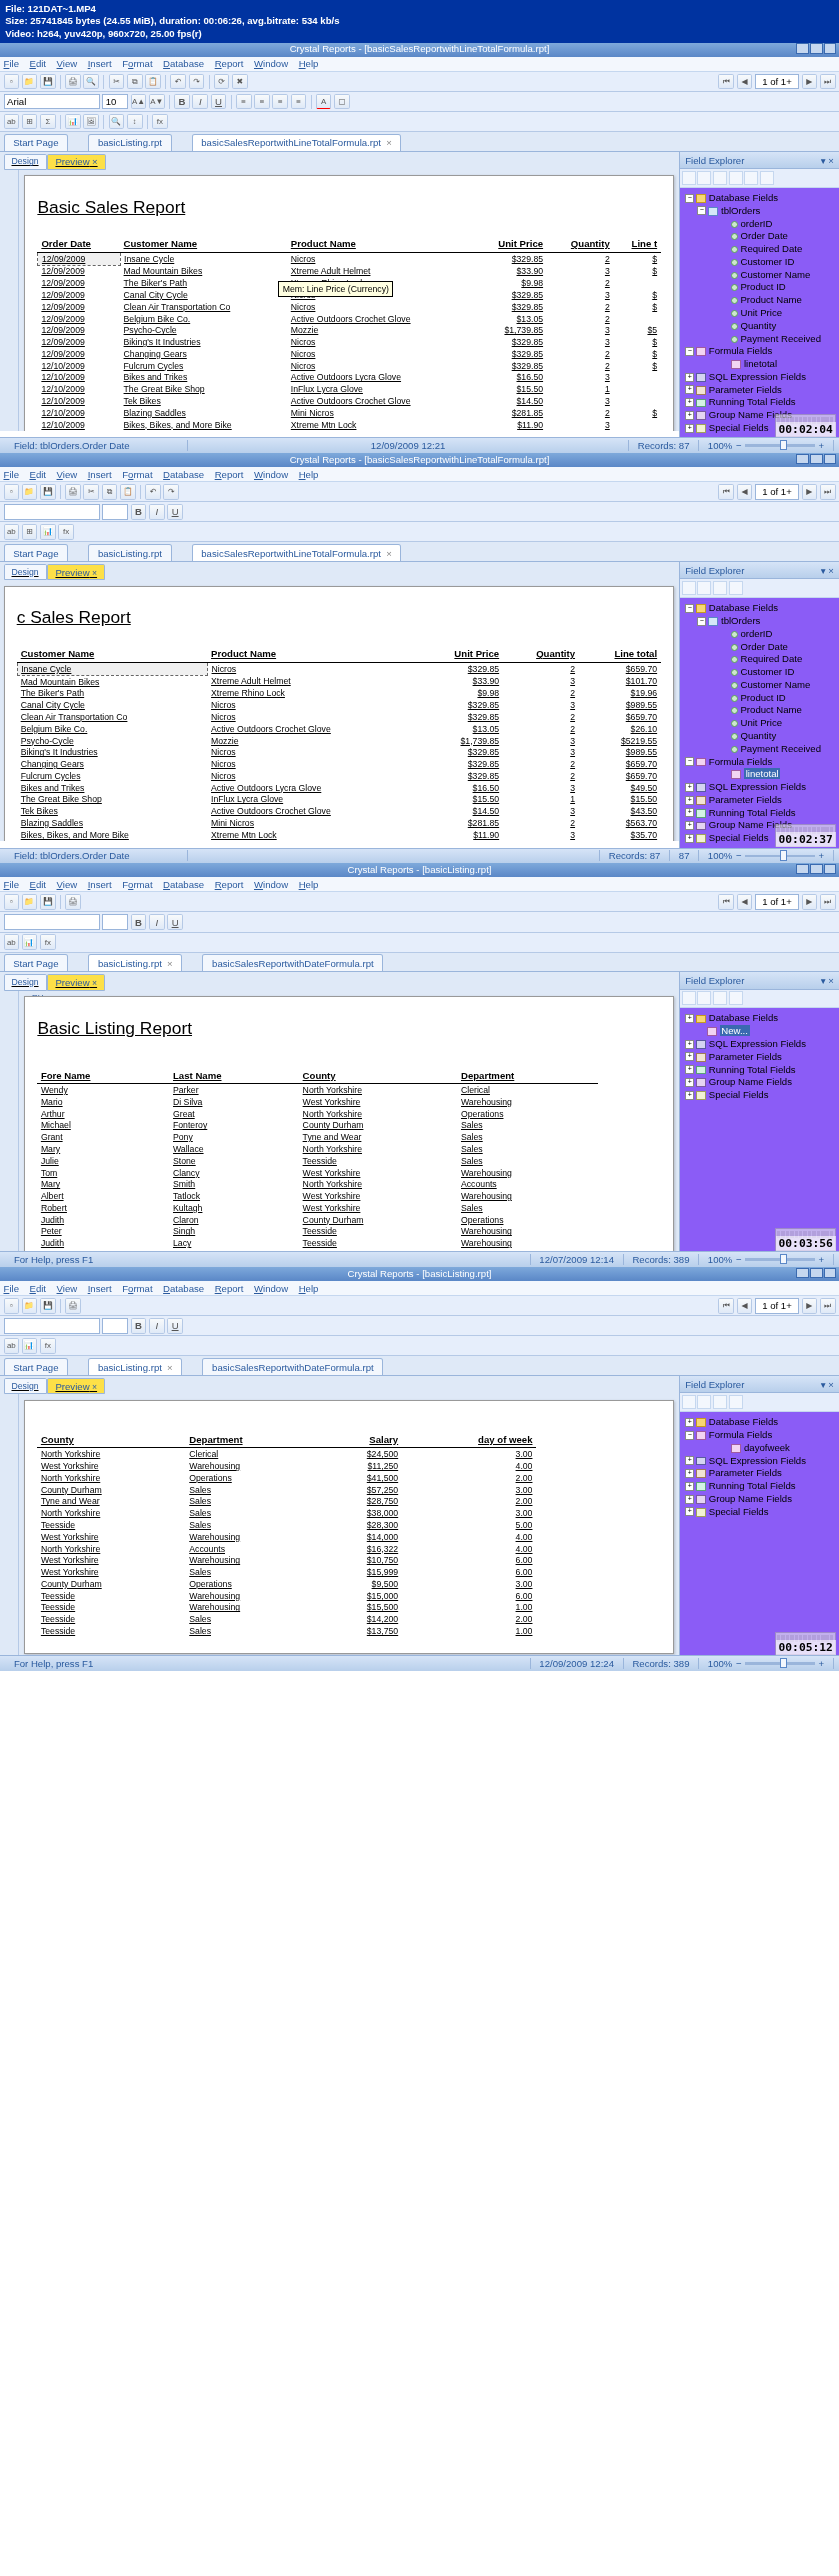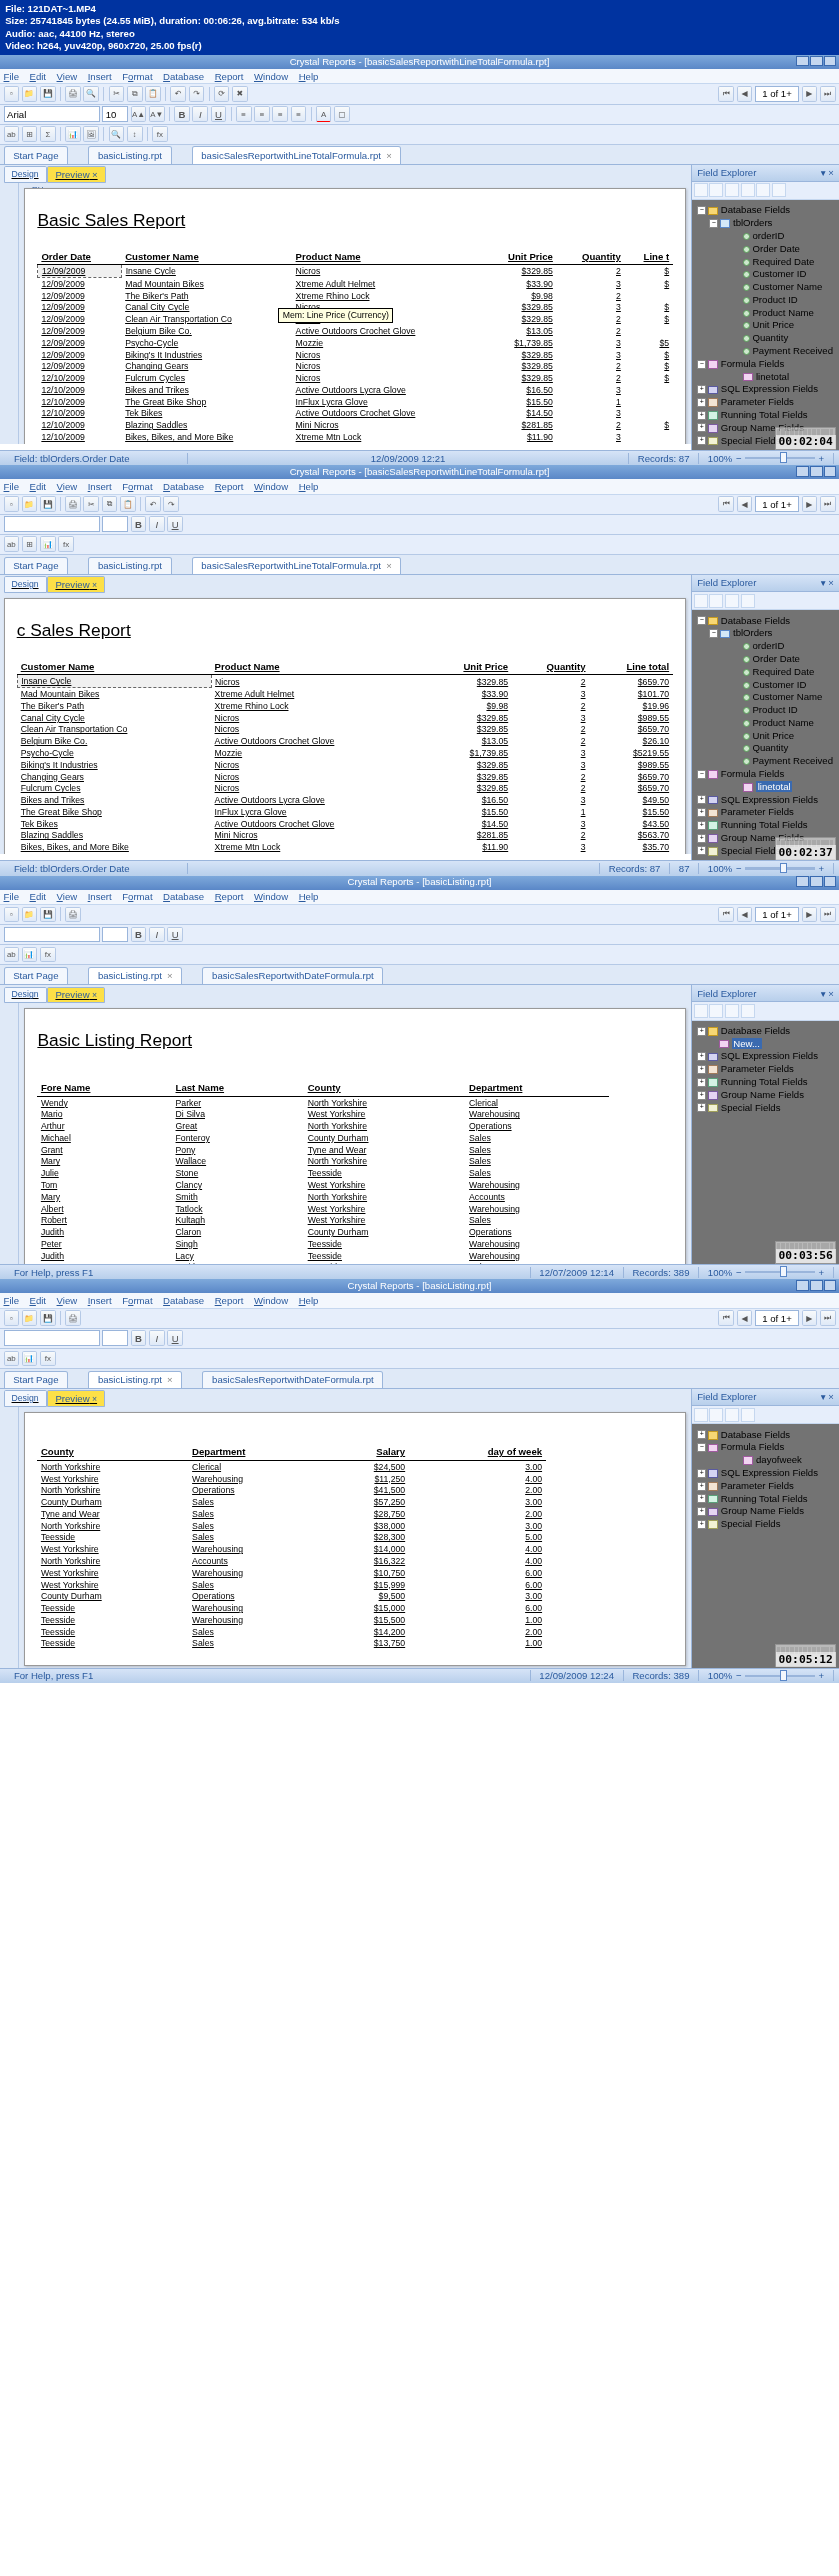--- a/index.html
+++ b/index.html
@@ -27,21 +27,21 @@
 .rulerspace { display: flex; }
 .section-gutter { width: 19px; background: #dfe9f7; border-right: 0.9px solid #b5c9e6; }
 .section-gutter div { height: 17.4px; border-bottom: 0.9px solid #b5c9e6; color: #2a5a9e; font-size: 7.9px; text-align: center; padding-top: 2.6px; margin-left: 32px; }
 .page { background: #fff; border: 0.9px solid #999; margin: 5.2px; padding: 8.7px 12.2px; flex: 1; box-shadow: 0.9px 0.9px 2.6px rgba(0,0,0,0.2); }
 .report-title { font-family: Arial; font-size: 17.4px; font-weight: normal; margin: 12.2px 0 17.4px; }
 .rpt-table { width: 100%; border-collapse: collapse; }
 .rpt-table th { text-align: left; font-weight: bold; padding: 2.6px 3.5px; font-size: 9.6px; border-bottom: 0.9px solid #000; }
 .rpt-table td { padding: 0.9px 3.5px; font-size: 8.7px; white-space: nowrap; }
 .rpt-table td.num, .rpt-table th.num { text-align: right; }
 .selected-cell { border: 0.9px dashed #666; background: #f0f0f0; }
-.field-explorer { width: 148px; background: #737373; border-left: 0.9px solid #9ab5db; }
+.field-explorer { width: 160px; background: #8b5cf6; border-left: 0.9px solid #9ab5db; }
 .fe-title { background: linear-gradient(#d6e4f7,#b8cfeb); color: #2a5a9e; padding: 2.6px 5.2px; font-weight: normal; border-bottom: 0.9px solid #9ab5db; display: flex; justify-content: space-between; }
 .fe-toolbar { background: #e6eefb; padding: 1.7px; display: flex; gap: 1.7px; border-bottom: 0.9px solid #c5d7ef; }
 .fe-toolbar .b { width: 14px; height: 14px; background: #f3f7fd; border: 0.9px solid #c5d7ef; }
 .tree { padding: 3.5px; }
 .tree .node { padding: 0.9px 0 0.9px 12.2px; color: #000; position: relative; }
 .tree .node::before { content: ''; position: absolute; left: 1.7px; top: 2.6px; width: 7px; height: 7px; border: 0.9px solid #888; background: #fff; font-size: 7px; line-height: 6.1px; text-align: center; }
 .tree .node.exp::before { content: '−'; }
 .tree .node.col::before { content: '+'; }
 .tree .node.leaf::before { display: none; }
 .tree .node.leaf { padding-left: 23px; }
@@ -68,21 +68,20 @@
 .zoom-ctrl .track { width: 70px; height: 2.6px; background: #9ab5db; position: relative; }
 .zoom-ctrl .thumb { width: 7px; height: 10.5px; background: #f3f7fd; border: 0.9px solid #5a87c7; position: absolute; top: -4.4px; left: 50%; }
 .tooltip-box { position: absolute; background: #ffffe1; border: 0.9px solid #000; padding: 1.7px 3.5px; font-size: 8.7px; z-index: 10; }
 </style>
 </head>
 <body>
 
 <div class="video-header">
   <div>File: 121DAT~1.MP4</div>
   <div>Size: 25741845 bytes (24.55 MiB), duration: 00:06:26, avg.bitrate: 534 kb/s</div>
-  <div>Audio: aac, 44100 Hz, stereo</div>
   <div>Video: h264, yuv420p, 960x720, 25.00 fps(r)</div>
 </div>
 
 <div class="pane">
 <div class="app-titlebar">
   <span>Crystal Reports - [basicSalesReportwithLineTotalFormula.rpt]</span>
   <div class="winbtns">
         <span></span>
         <span></span>
         <span></span>
@@ -325,21 +324,21 @@
                 <tr>
                   <td>12/10/2009</td>
                   <td>C-Gate Cycle Shoppe</td>
                   <td>Triumph Pro Helmet</td>
                   <td class="num">$39.81</td>
                   <td class="num">2</td>
                   <td class="num"></td>
                 </tr>
               </tbody>
         </table>
-        <div class="tooltip-box" style="left:253px;top:119px">Mem: Line Price (Currency)</div>
+        <div class="tooltip-box" style="left:253px;top:105px">Mem: Line Price (Currency)</div>
       </div>
     </div>
   </div>
   <div class="field-explorer">
     <div class="fe-title">
           <span>Field Explorer</span>
           <span>▾ ×</span>
         </div>
     <div class="fe-toolbar">
       <span class="b"></span>

